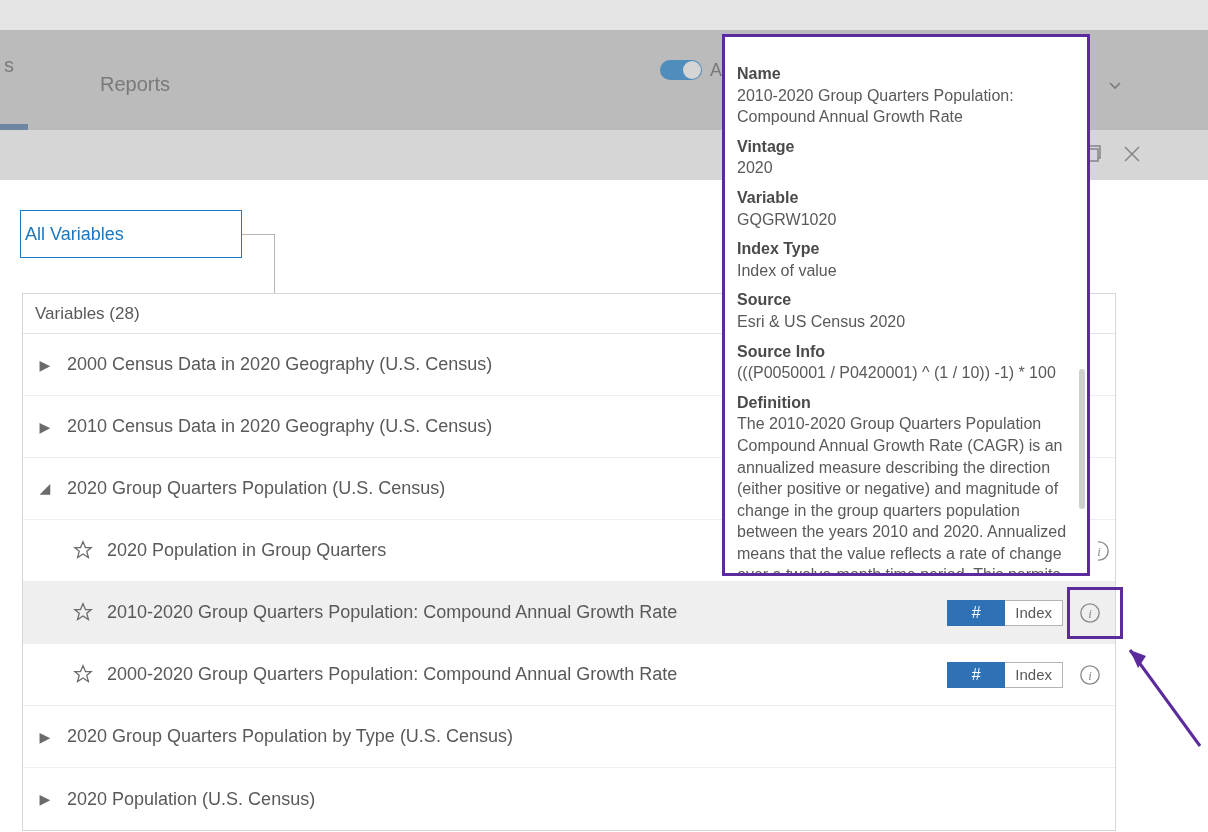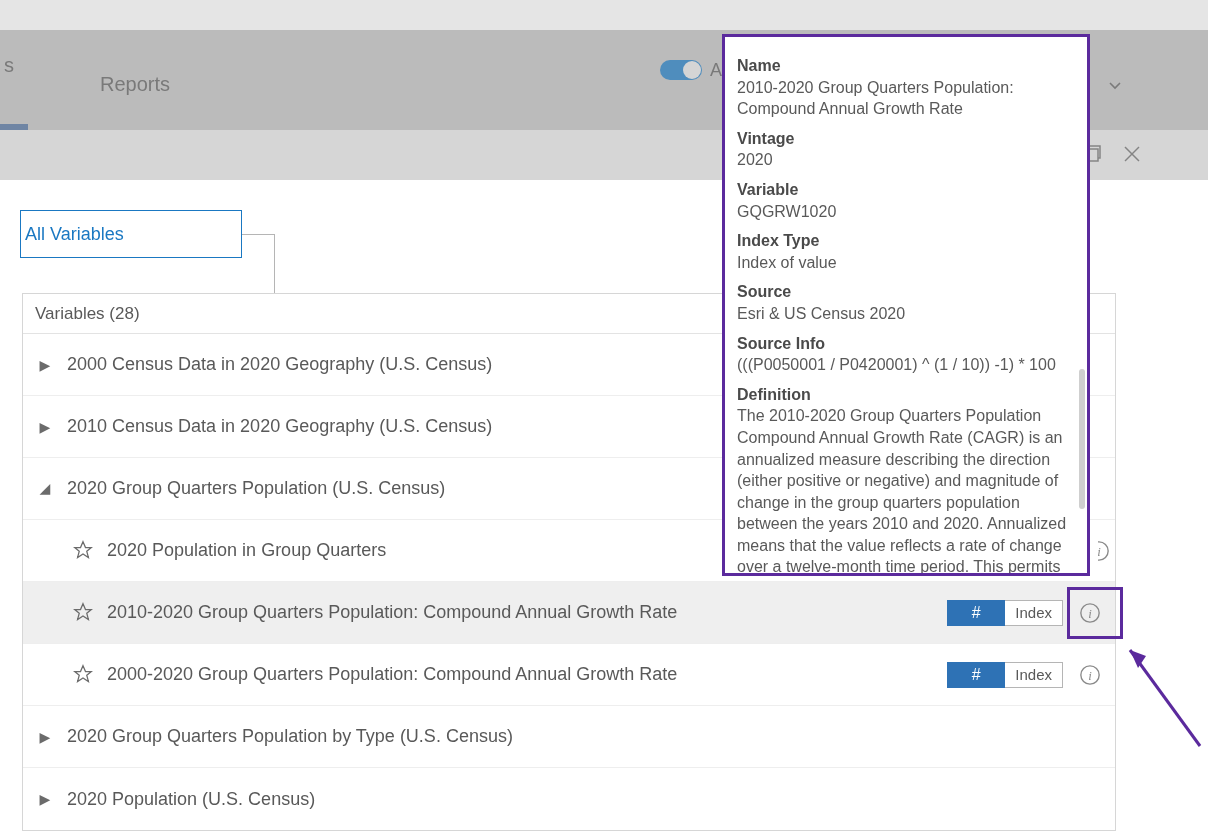--- a/index.html
+++ b/index.html
@@ -226,21 +226,21 @@
     z-index: 50;
   }
 
   
   .tooltip {
     position: absolute;
     left: 725px; top: 37px;
     width: 362px;
     height: 536px;
     background: #fff;
-    padding: 18px 12px 10px 12px;
+    padding: 26px 12px 10px 12px;
     font-size: 16px;
     line-height: 1.35;
     color: #595959;
     overflow: hidden;
     z-index: 40;
   }
   .tooltip .field { margin-bottom: 8px; }
   .tooltip .field .k { font-weight: 600; color: #4a4a4a; }
   .tooltip .field .v { color: #595959; }
   .tooltip .def-scroll {

